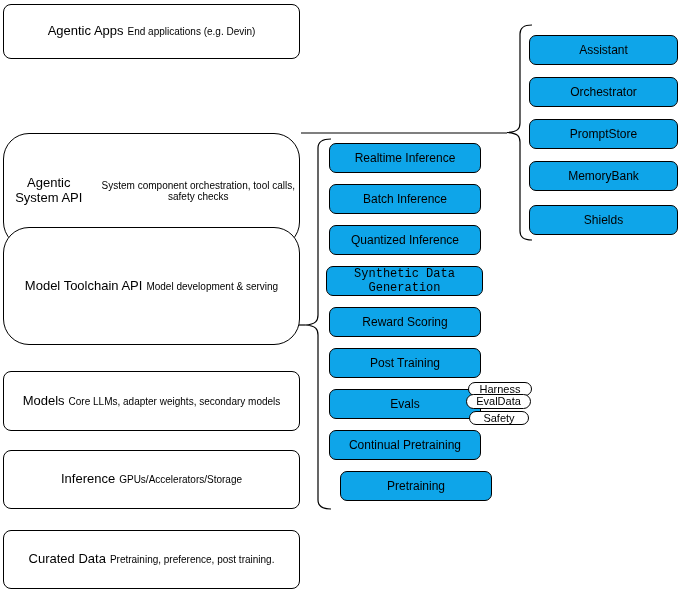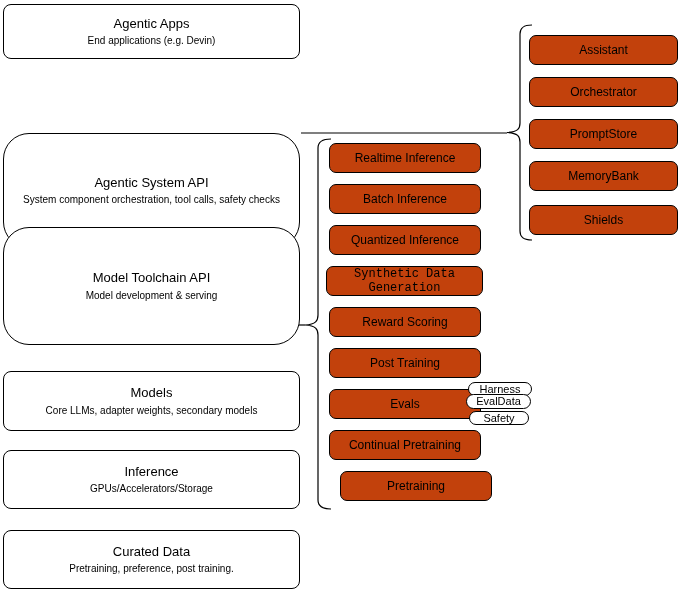--- a/index.html
+++ b/index.html
@@ -19,39 +19,39 @@
   }
   .lbox {
     position: absolute;
     left: 3px;
     width: 297px;
     box-sizing: border-box;
     border: 1px solid #000000;
     border-radius: 8px;
     background: #ffffff;
     display: flex;
-    flex-direction: column;
+    flex-direction: row;
     align-items: center;
     justify-content: center;
     text-align: center;
     gap: 4px;
     z-index: 1;
   }
   .lbox.big { border-radius: 26px; }
   .lbox .t { font-size: 13px; line-height: 1.15; }
   .lbox .s { font-size: 10px; line-height: 1.1; }
   .node {
     position: absolute;
     left: 329px;
     width: 152px;
     height: 30px;
     box-sizing: border-box;
     border: 1px solid #000000;
     border-radius: 7px;
-    background: #c2410c;
+    background: #0ea5e9;
     display: flex;
     align-items: center;
     justify-content: center;
     text-align: center;
     font-size: 12px;
     z-index: 1;
   }
   .rnode {
     left: 529px;
     width: 149px;

